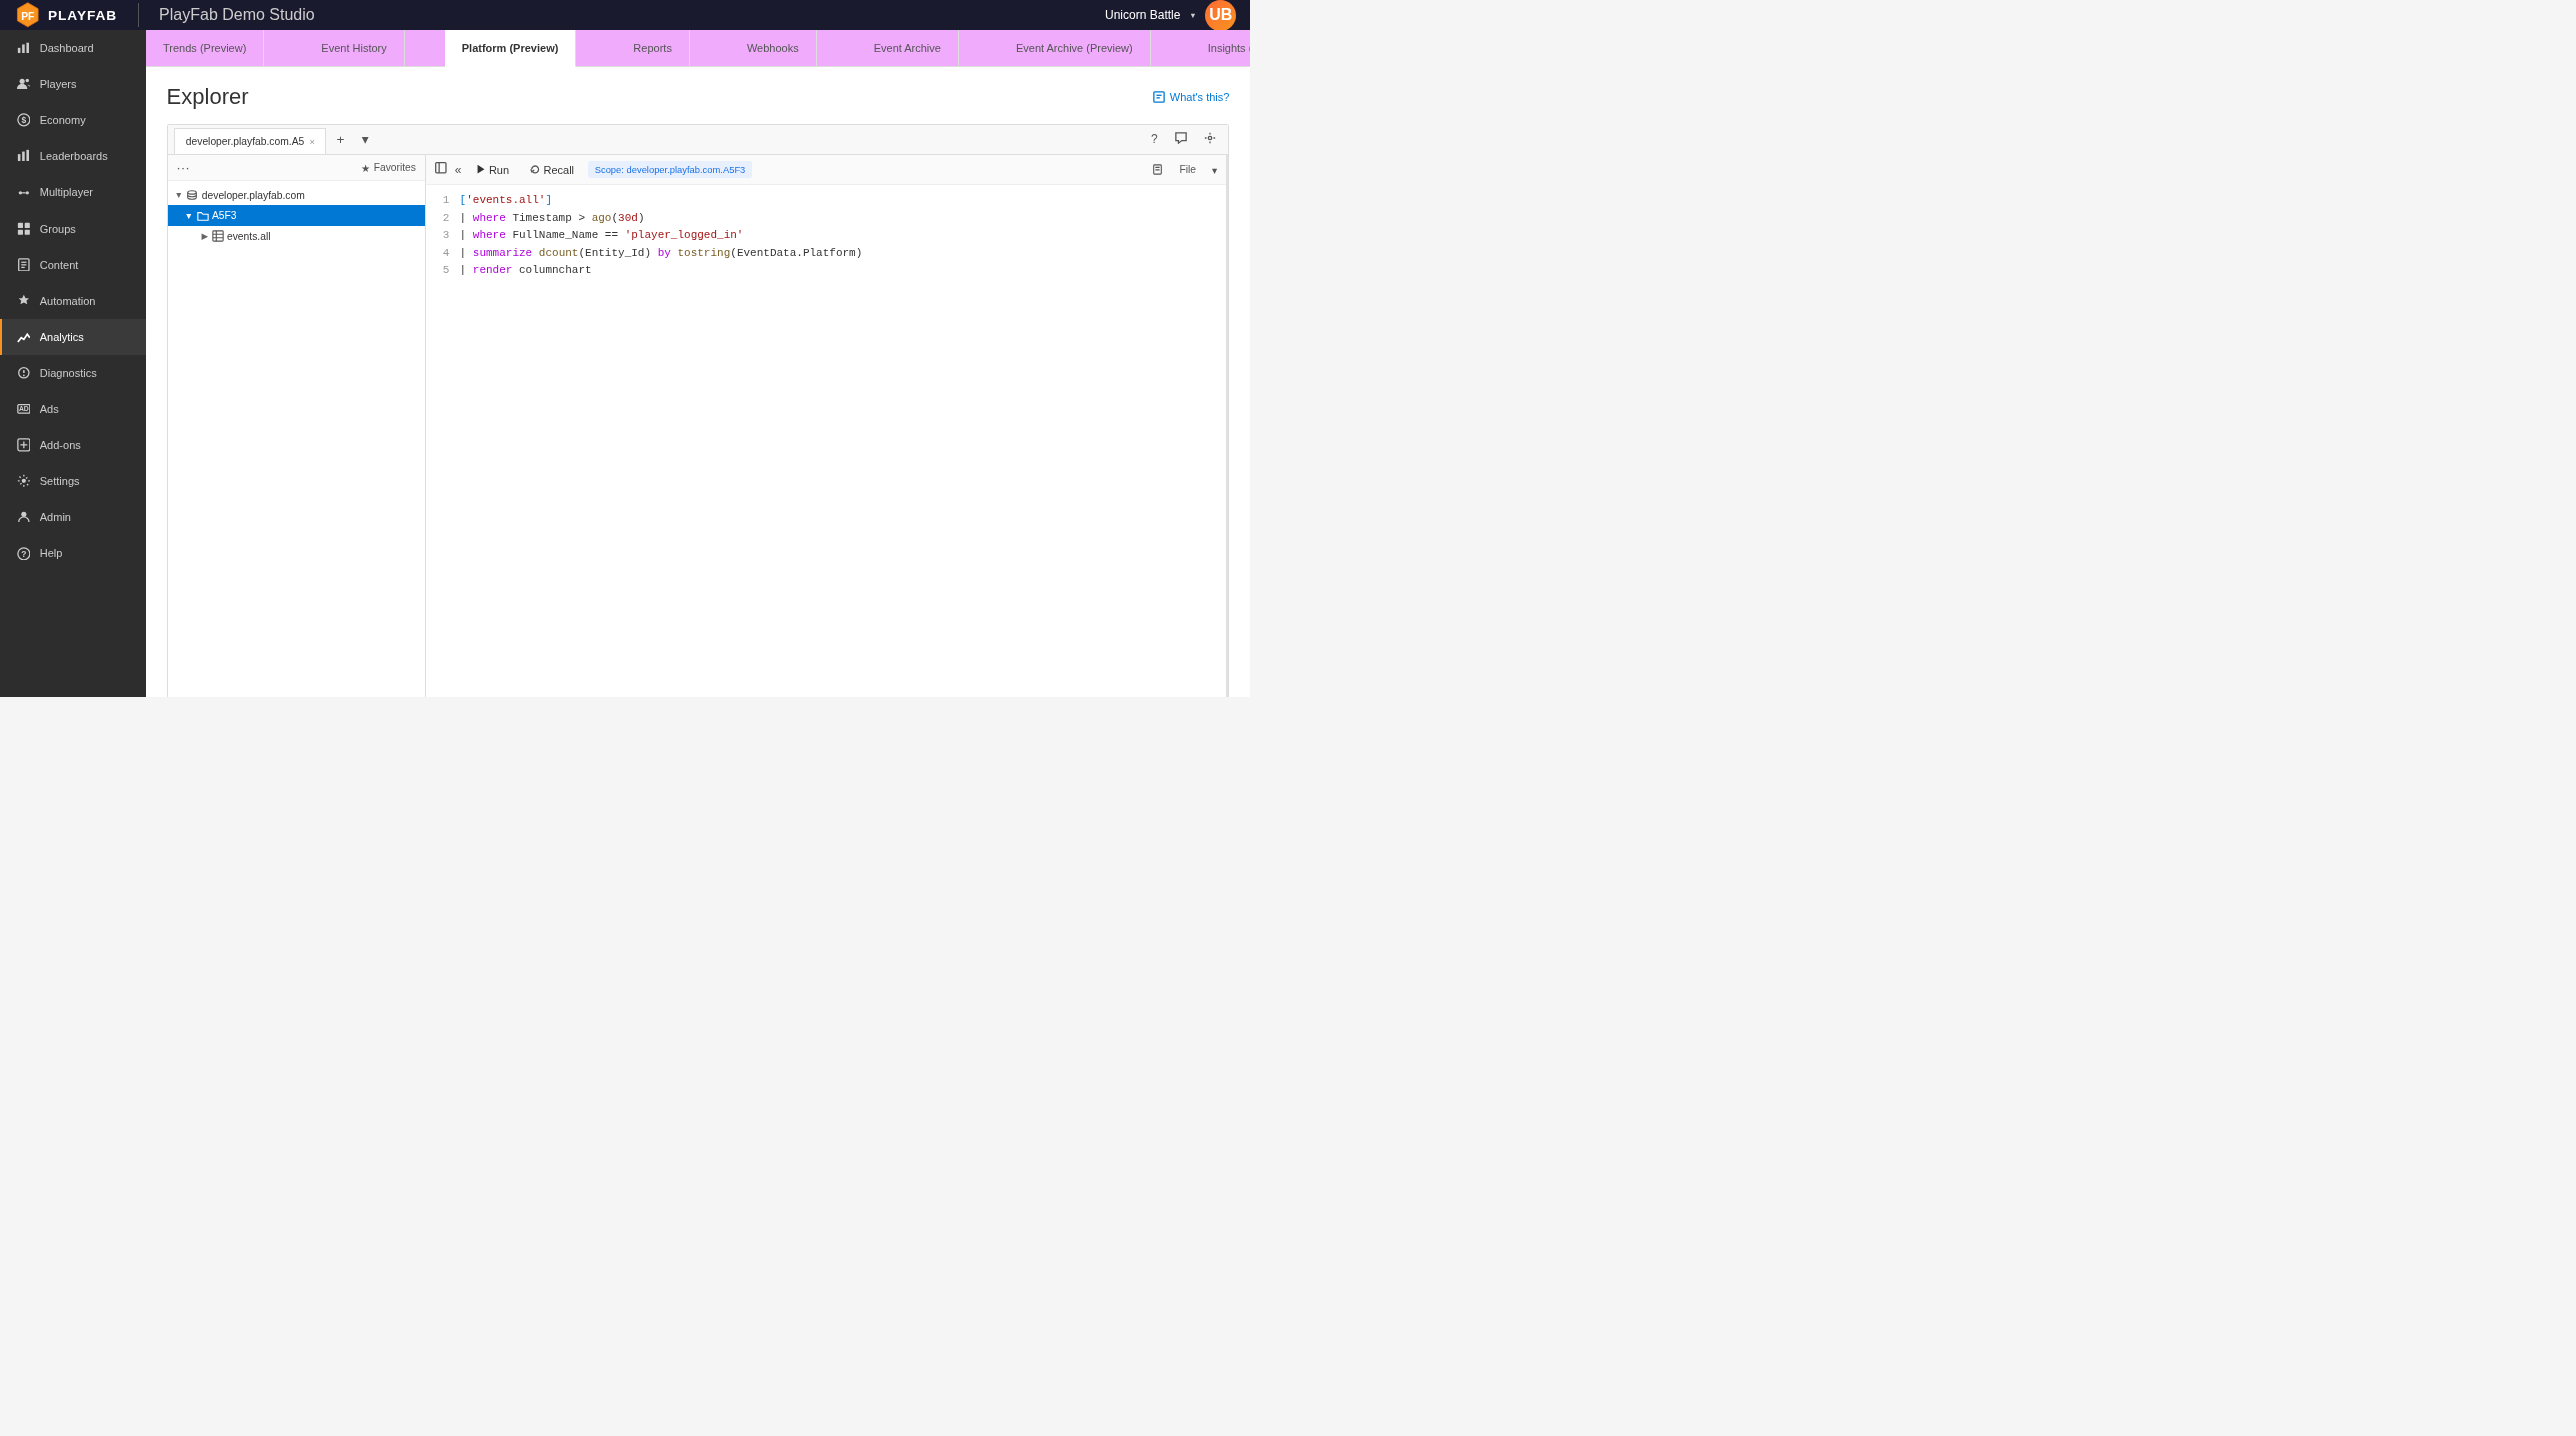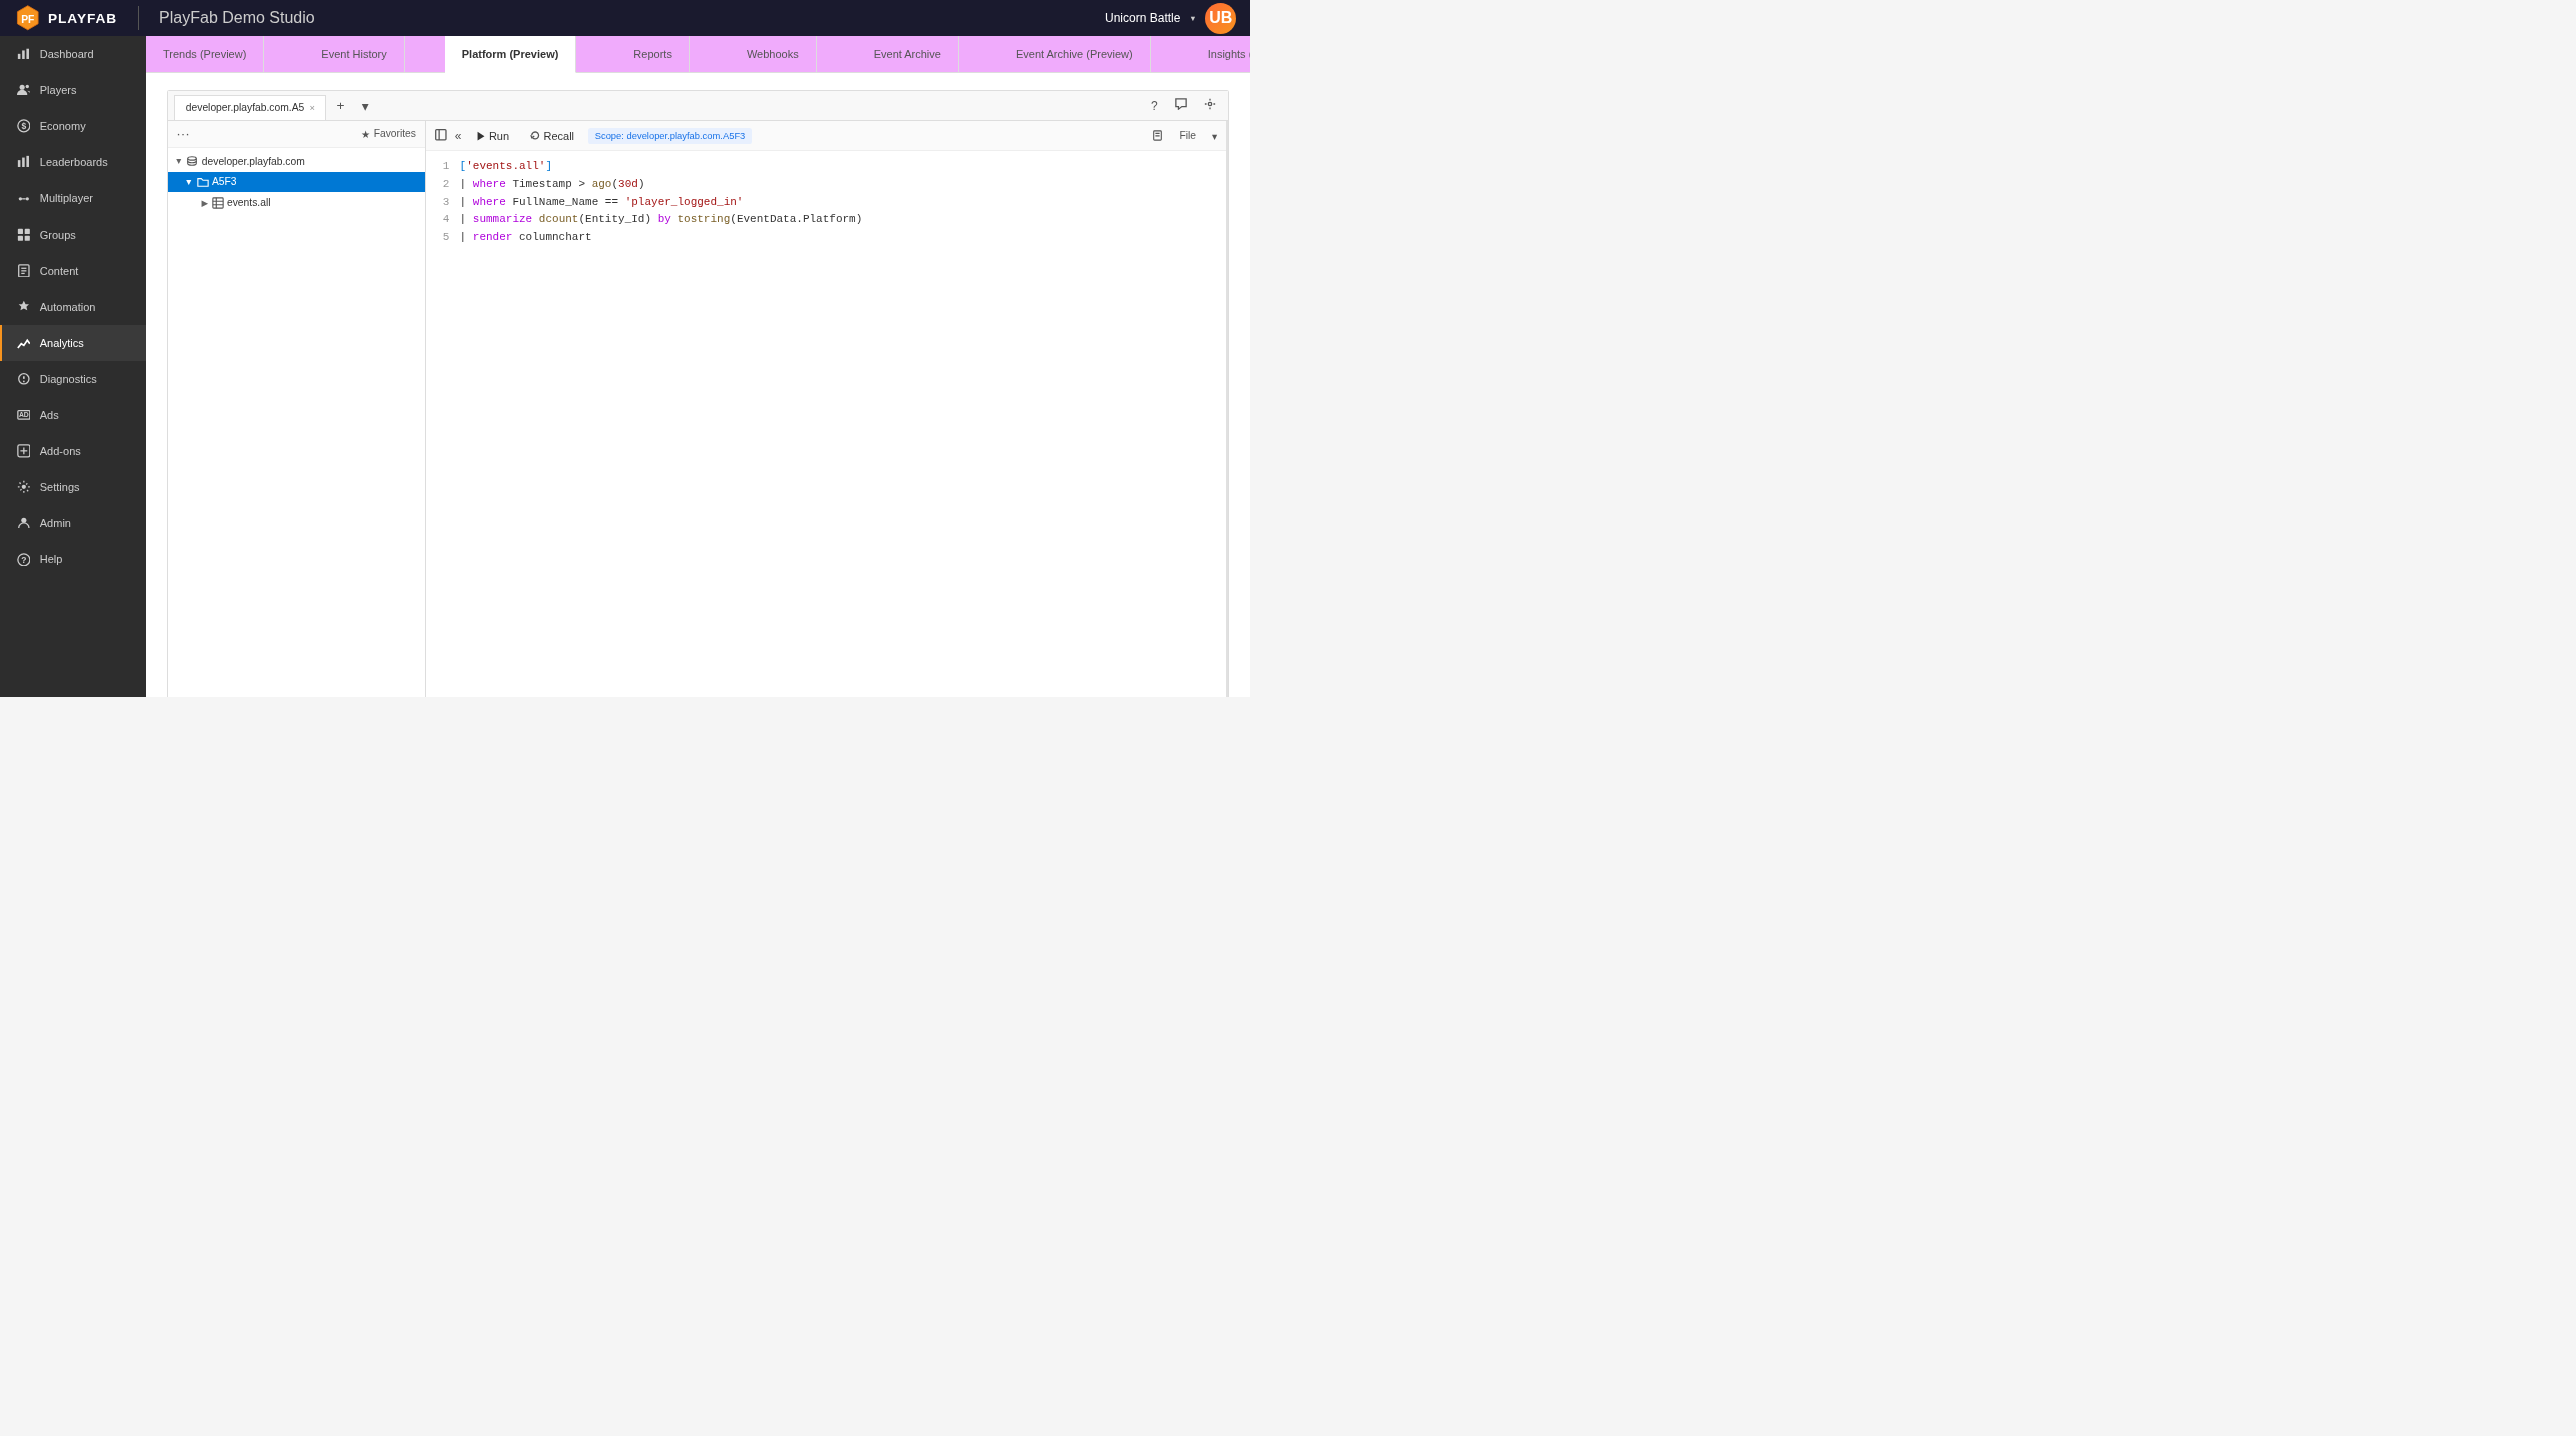--- a/index.html
+++ b/index.html
@@ -1,21 +1,21 @@
 <!DOCTYPE html>
 <html style="font-size:13.7px"><head>
   <meta charset="utf-8">
   <style>
     * { box-sizing: border-box; margin: 0; padding: 0; }
     body { font-family: 'Segoe UI', Arial, sans-serif; background: #f5f5f5; color: #333; overflow: hidden; width: 1250px; height: 697px; }
 
     
     .top-header {
       background: #1a1a2e;
-      height: 36px;
+      height: 30px;
       display: flex;
       align-items: center;
       padding: 0 13.7px;
       justify-content: space-between;
       flex-shrink: 0;
     }
     .header-left {
       display: flex;
       align-items: center;
       gap: 10.3px;
@@ -670,20 +670,31 @@
       </div>
       <div class="tab">
         <span>Event Archive (Preview)</span>
       </div>
       <div class="tab">
         <span>Insights (Preview)</span>
       </div>
     </div>
 
     <div class="page-content">
+      <div class="page-header">
+        <h1 class="page-title">Explorer</h1>
+        <div class="whats-this">
+          <svg width="12" height="12" viewBox="0 0 14 14" fill="none" stroke="#0078d4" stroke-width="1.5">
+            <rect x="1" y="1" width="12" height="12" rx="1"></rect>
+            <line x1="4" y1="5" x2="10" y2="5"></line>
+              <line x1="4" y1="8" x2="8" y2="8"></line>
+          </svg>
+          <span>What's this?</span>
+        </div>
+      </div>
 
       <div class="explorer-workspace">
 
         <div class="query-tabs-bar">
           <div class="query-tab">
             <span>developer.playfab.com.A5</span>
             <span class="query-tab-close">×</span>
           </div>
           <div class="query-tab-add">+</div>
           <div class="query-tab-dropdown">▾</div>

